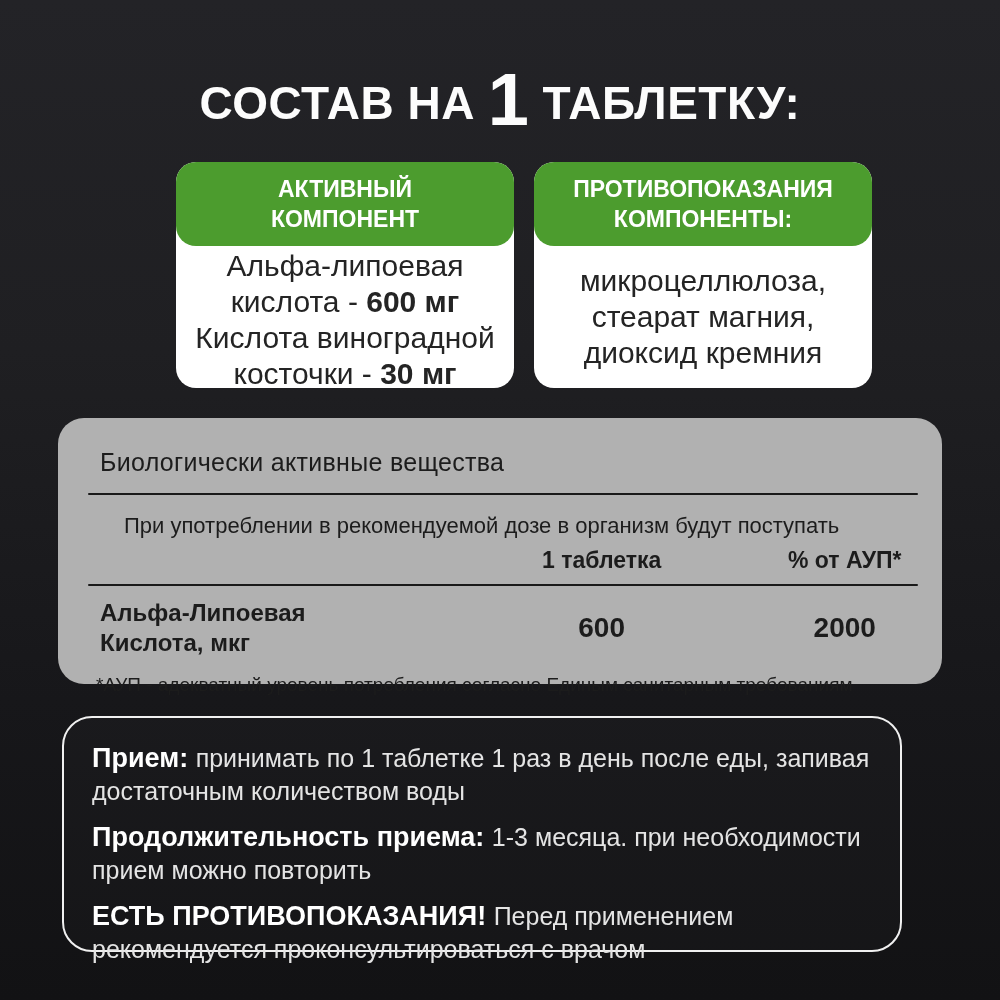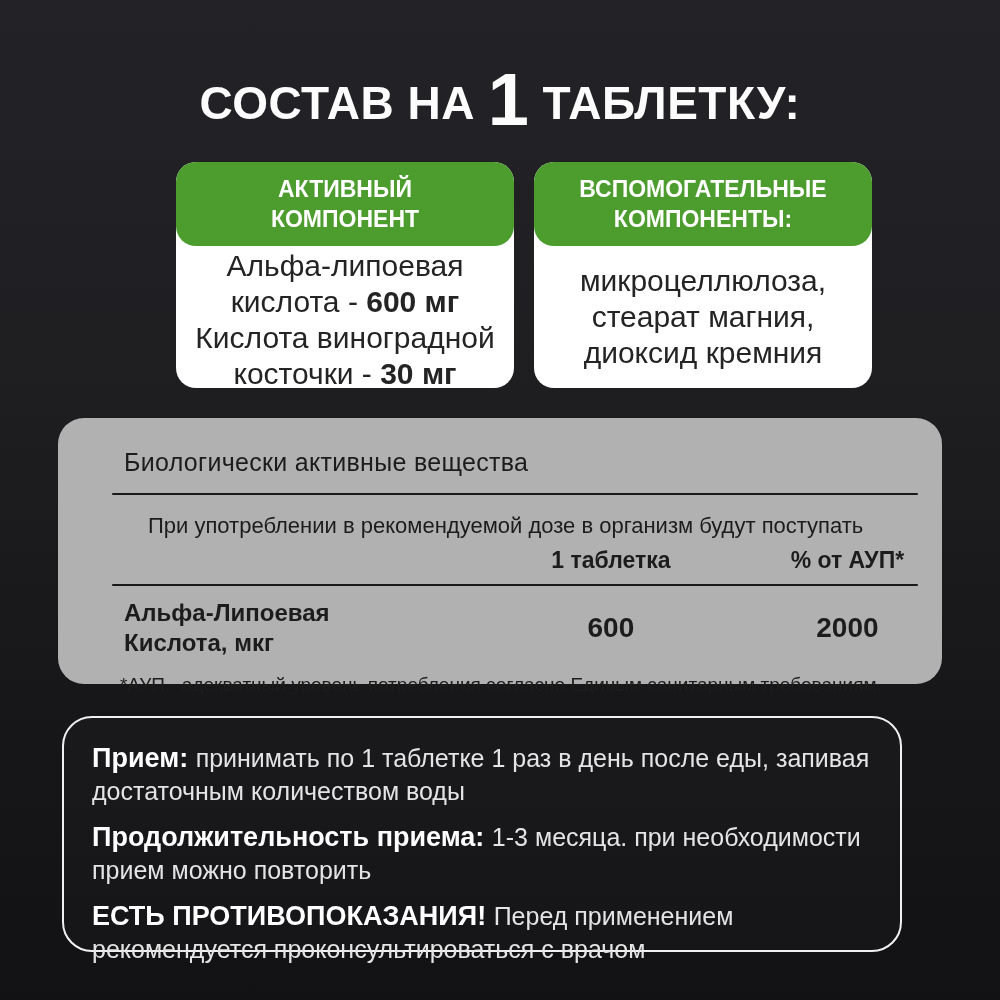--- a/index.html
+++ b/index.html
@@ -45,21 +45,20 @@
   }
   .amount{font-weight:bold;}
   
   .tbl{
     margin:30px auto 0 58px;
     width:884px;height:266px;
     background:#b1b1b1;border-radius:26px;
     color:#1c1c1c;
     box-sizing:border-box;
     padding-top:20px;
-    padding-left:24px;
   }
   .tbl-title{font-size:25px;padding:10px 45px 16px 42px;letter-spacing:0.3px;}
   .tbl-divider{height:2px;background:#191919;margin:0 24px 0 30px;border-radius:1px;}
   .tbl-subtitle{font-size:22px;padding:18px 45px 4px 42px;margin-left:24px;}
   .tbl-grid{display:grid;grid-template-columns:45% 33% 22%;align-items:center;}
   .tbl-colheads{padding:4px 0 10px 0;}
   .tbl-colhead{font-weight:bold;font-size:23px;text-align:center;}
   .tbl-row{padding:12px 0 10px 0;}
   .tbl-rowlabel{font-weight:bold;font-size:24px;line-height:30px;padding-left:42px;}
   .tbl-value{font-weight:bold;font-size:28px;text-align:center;}
@@ -99,21 +98,21 @@
     <div class="card-body">
       <div>Альфа-липоевая</div>
       <div><span>кислота - </span><span class="amount">600 мг</span></div>
       <div>Кислота виноградной</div>
       <div><span>косточки - </span><span class="amount">30 мг</span></div>
     </div>
   </div>
 
   <div class="card">
     <div class="card-header">
-      <span>ВСПОМОГАТЕЛЬНЫЕ</span>
+      <span>ПРОТИВОПОКАЗАНИЯ</span>
       <span>КОМПОНЕНТЫ:</span>
     </div>
     <div class="card-body">
       <div>микроцеллюлоза,</div>
       <div>стеарат магния,</div>
       <div>диоксид кремния</div>
     </div>
   </div>
 
 </div>

